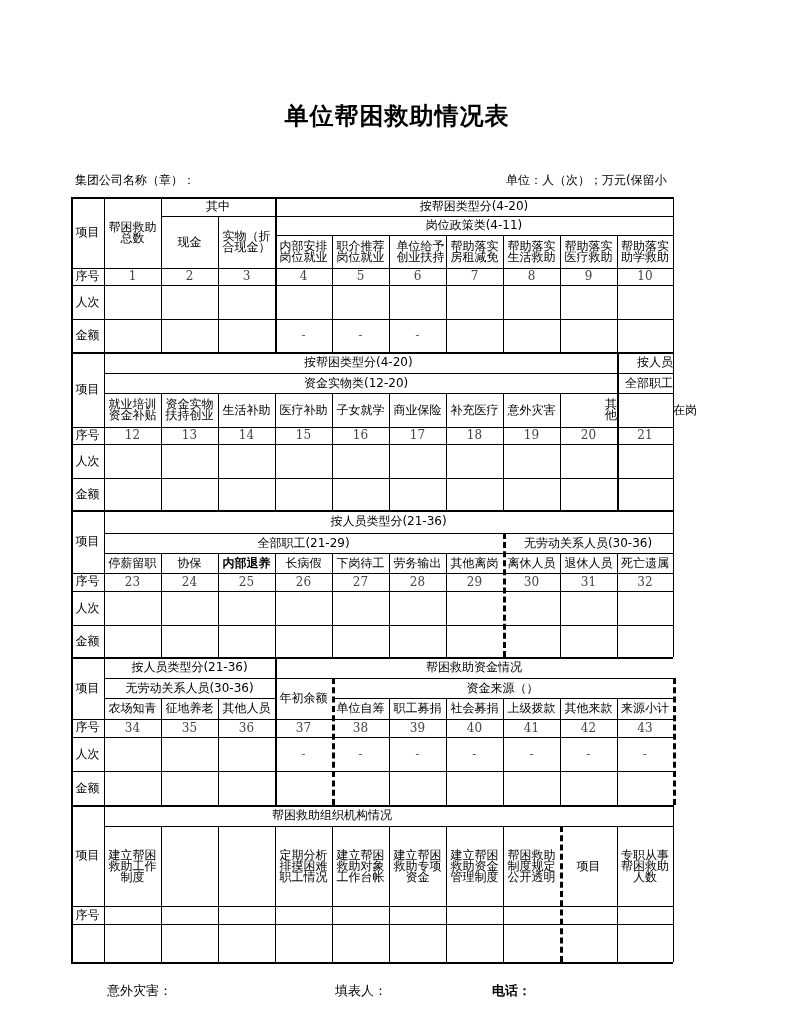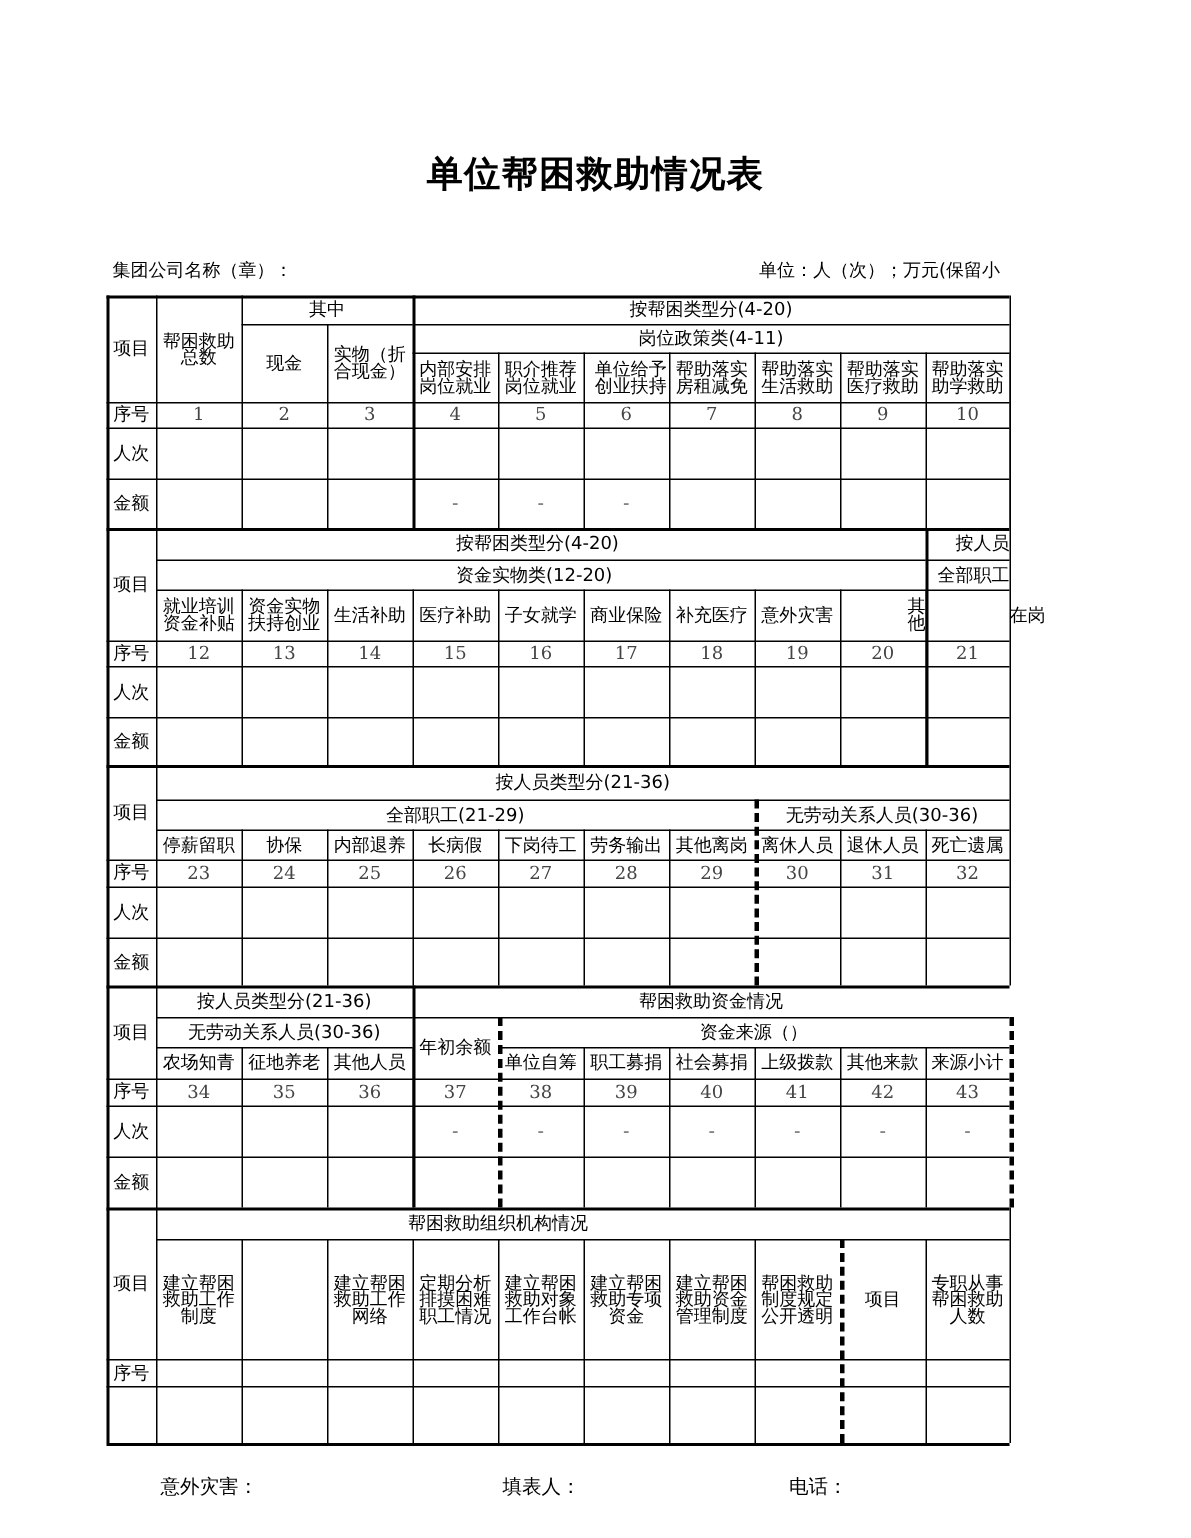--- a/index.html
+++ b/index.html
@@ -180,21 +180,21 @@
     <div class="cell" style="left: 546px; width: 56px; top: 281px; height: 32px;"></div>
     <div class="hl" style="left: 33px; width: 569px; top: 336px;"></div>
     <div class="cell" style="left: 33px; width: 569px; top: 313px; height: 23px;">按人员类型分(21-36)</div>
     <div class="hl" style="left: 33px; width: 569px; top: 356px;"></div>
     <div class="cell" style="left: 33px; width: 399px; top: 336px; height: 20px;">全部职工(21-29)</div>
     <div class="cell" style="left: 432px; width: 170px; top: 336px; height: 20px;">无劳动关系人员(30-36)</div>
     <div class="cell" style="left: 33px; width: 57px; top: 356px; height: 20px;">停薪留职</div>
     <div class="vl" style="left: 90px; top: 356px; height: 104px;"></div>
     <div class="cell" style="left: 90px; width: 57px; top: 356px; height: 20px;">协保</div>
     <div class="vl" style="left: 147px; top: 356px; height: 104px;"></div>
-    <div class="cell" style="left: 147px; width: 57px; top: 356px; height: 20px;">内部退养</div>
+    <div class="cell" style="left: 147px; width: 57px; top: 356px; height: 20px; font-weight: bold;">内部退养</div>
     <div class="vl" style="left: 204px; top: 356px; height: 104px;"></div>
     <div class="cell" style="left: 204px; width: 57px; top: 356px; height: 20px;">长病假</div>
     <div class="vl" style="left: 261px; top: 356px; height: 104px;"></div>
     <div class="cell" style="left: 261px; width: 57px; top: 356px; height: 20px;">下岗待工</div>
     <div class="vl" style="left: 318px; top: 356px; height: 104px;"></div>
     <div class="cell" style="left: 318px; width: 57px; top: 356px; height: 20px;">劳务输出</div>
     <div class="vl" style="left: 375px; top: 356px; height: 104px;"></div>
     <div class="cell" style="left: 375px; width: 57px; top: 356px; height: 20px;">其他离岗</div>
     <div class="cell" style="left: 432px; width: 57px; top: 356px; height: 20px;">离休人员</div>
     <div class="vl" style="left: 489px; top: 356px; height: 104px;"></div>
@@ -298,21 +298,20 @@
     <div class="cell dash-val" style="left: 489px; width: 57px; top: 540px; height: 34px;">-</div>
     <div class="cell" style="left: 489px; width: 57px; top: 574px; height: 34px;"></div>
     <div class="cell num" style="left: 546px; width: 56px; top: 522px; height: 18px;">43</div>
     <div class="cell dash-val" style="left: 546px; width: 56px; top: 540px; height: 34px;">-</div>
     <div class="cell" style="left: 546px; width: 56px; top: 574px; height: 34px;"></div>
     <div class="cell" style="left: 33px; width: 456px; top: 608px; height: 21px;">帮困救助组织机构情况</div>
     <div class="hl" style="left: 33px; width: 456px; top: 629px;"></div>
     <div class="cell" style="left: 33px; width: 57px; top: 629px; height: 80px;">建立帮困救助工作制度</div>
     <div class="vl" style="left: 90px; top: 629px; height: 136px;"></div>
     <div class="vl" style="left: 147px; top: 629px; height: 136px;"></div>
-    <div class="cell" style="left: 147px; width: 57px; top: 629px; height: 80px;">建立帮困救助工作网络</div>
     <div class="vl" style="left: 204px; top: 629px; height: 136px;"></div>
     <div class="cell" style="left: 204px; width: 57px; top: 629px; height: 80px;">定期分析排摸困难职工情况</div>
     <div class="vl" style="left: 261px; top: 629px; height: 136px;"></div>
     <div class="cell" style="left: 261px; width: 57px; top: 629px; height: 80px;">建立帮困救助对象工作台帐</div>
     <div class="vl" style="left: 318px; top: 629px; height: 136px;"></div>
     <div class="cell" style="left: 318px; width: 57px; top: 629px; height: 80px;">建立帮困救助专项资金</div>
     <div class="vl" style="left: 375px; top: 629px; height: 136px;"></div>
     <div class="cell" style="left: 375px; width: 57px; top: 629px; height: 80px;">建立帮困救助资金管理制度</div>
     <div class="vl" style="left: 432px; top: 629px; height: 136px;"></div>
     <div class="cell" style="left: 432px; width: 57px; top: 629px; height: 80px;">帮困救助制度规定公开透明</div>
@@ -320,13 +319,13 @@
     <div class="vl" style="left: 546px; top: 629px; height: 136px;"></div>
     <div class="vl" style="left: 602px; top: 608px; height: 157px;"></div>
     <div class="hl" style="left: 489px; width: 113px; top: 629px;"></div>
     <div class="cell" style="left: 489px; width: 57px; top: 629px; height: 80px;">项目</div>
     <div class="cell" style="left: 546px; width: 56px; top: 629px; height: 80px;">专职从事帮困救助人数</div>
     <div class="hl" style="left: 0px; width: 602px; top: 727px;"></div>
   </div>
 
 <div class="footer" style="left:107px;">意外灾害：</div>
 <div class="footer" style="left:335px;">填表人：</div>
-<div class="footer" style="left:526px;">电话：</div>
+<div class="footer" style="left:492px;font-weight:bold;">电话：</div>
 
 </body></html>

